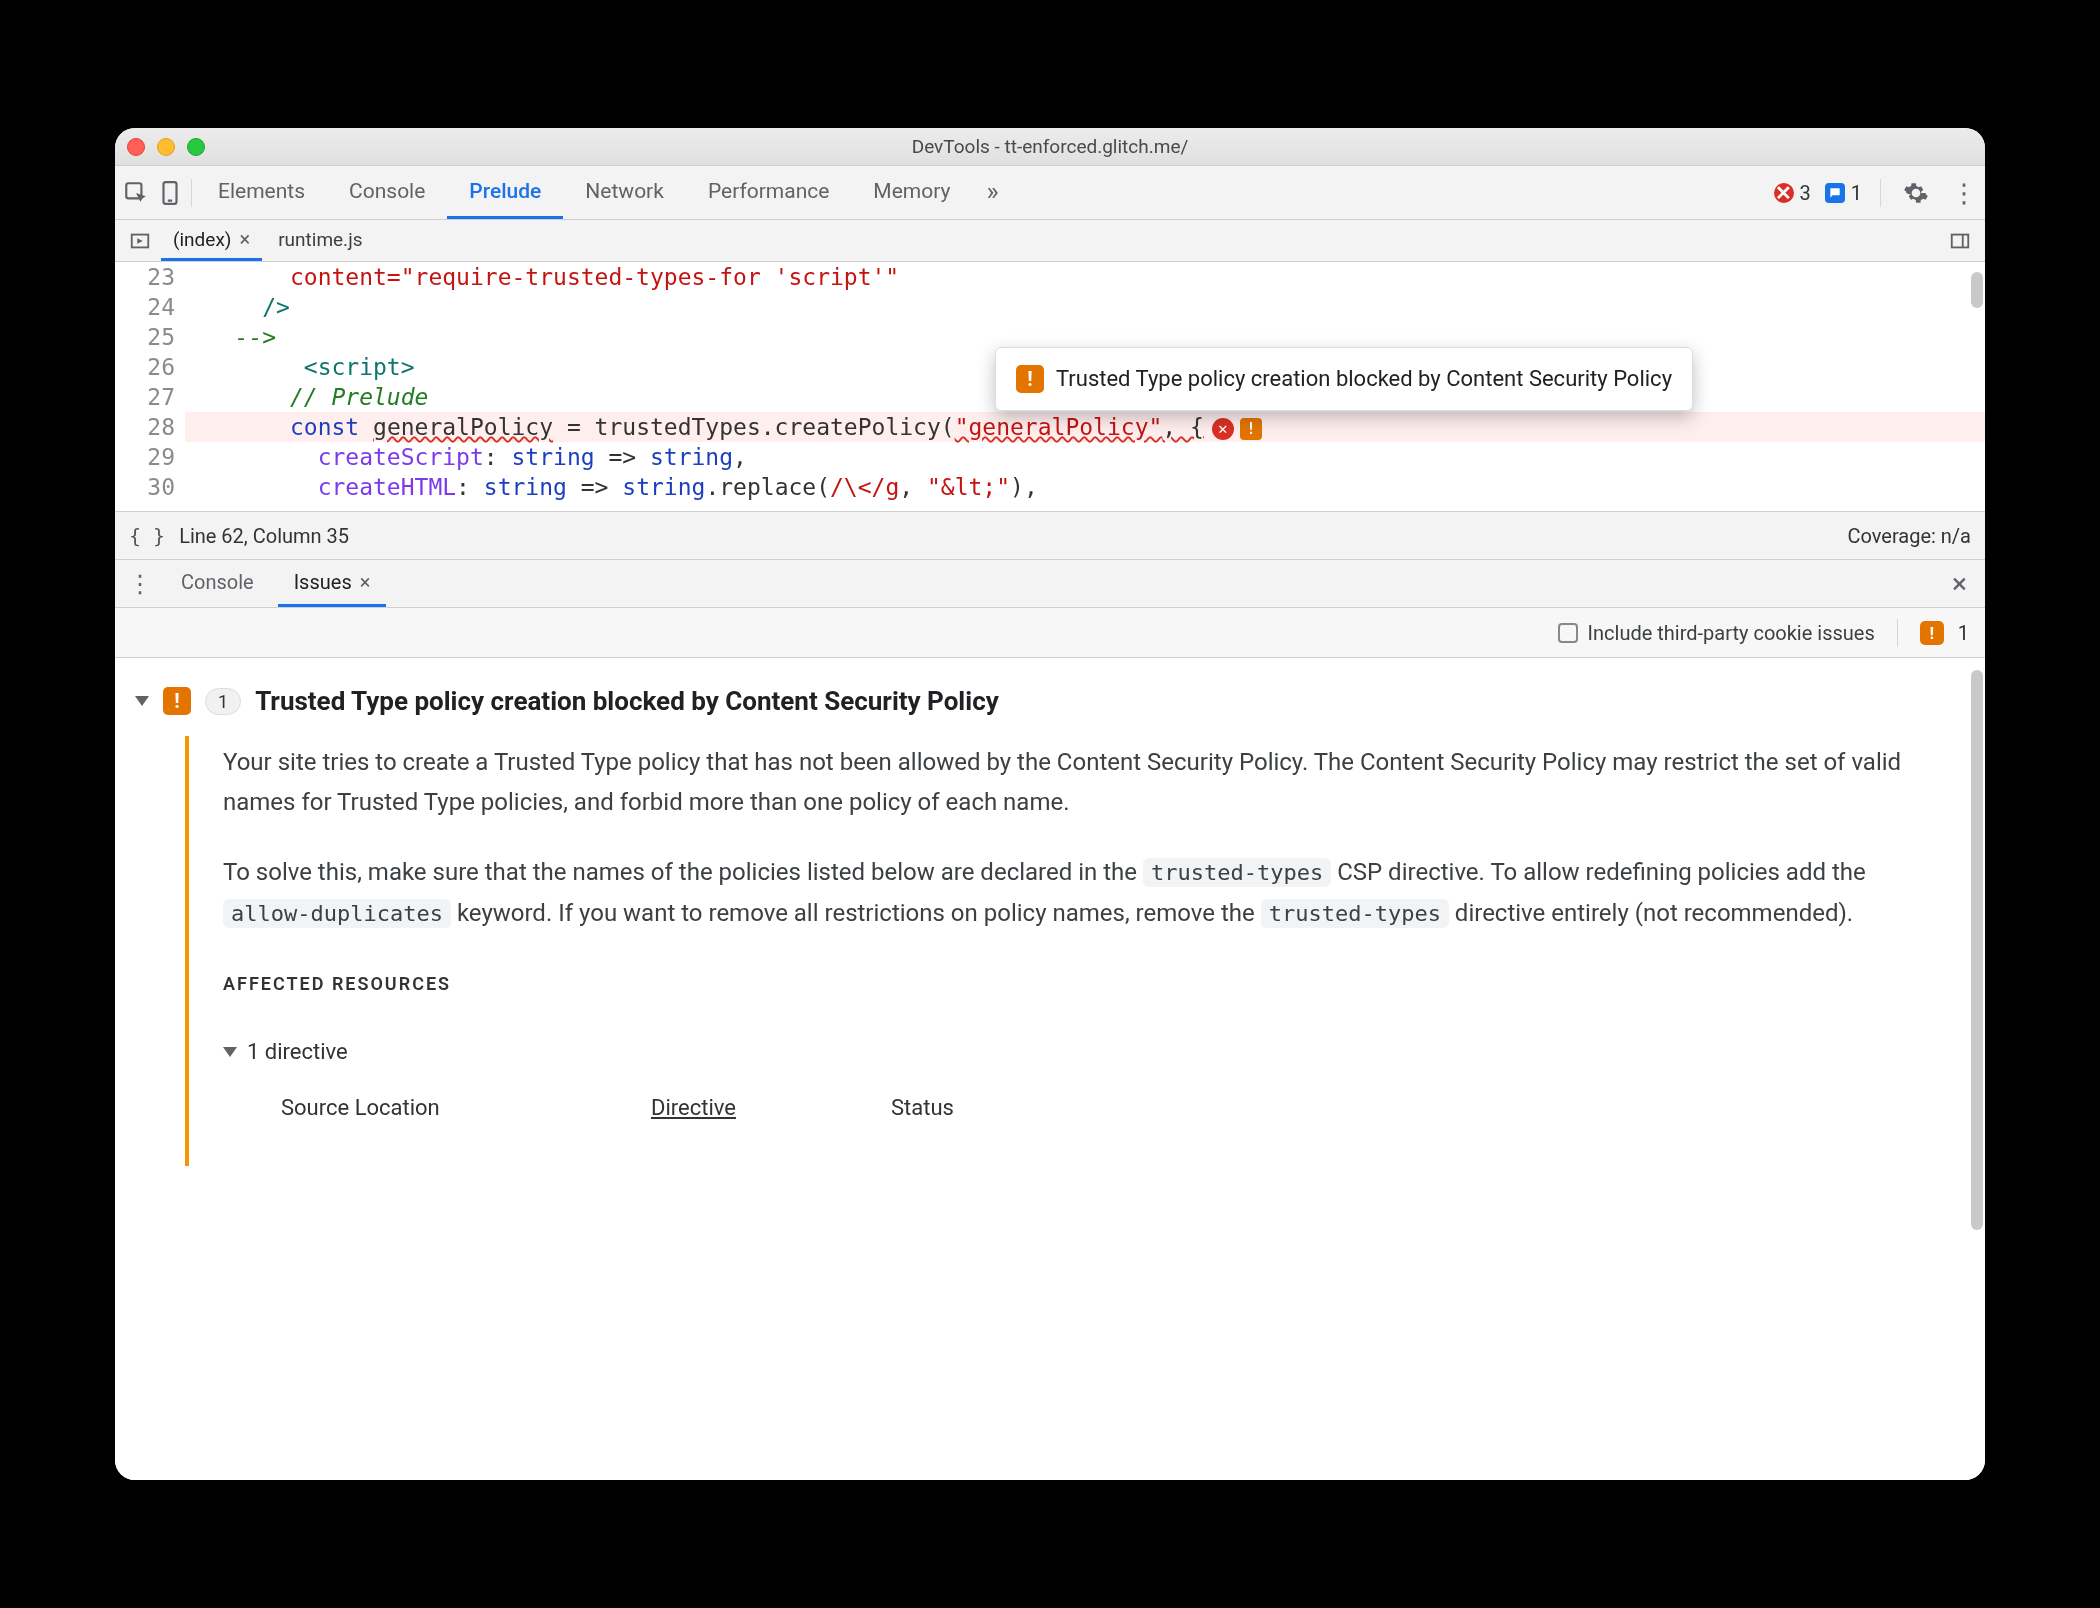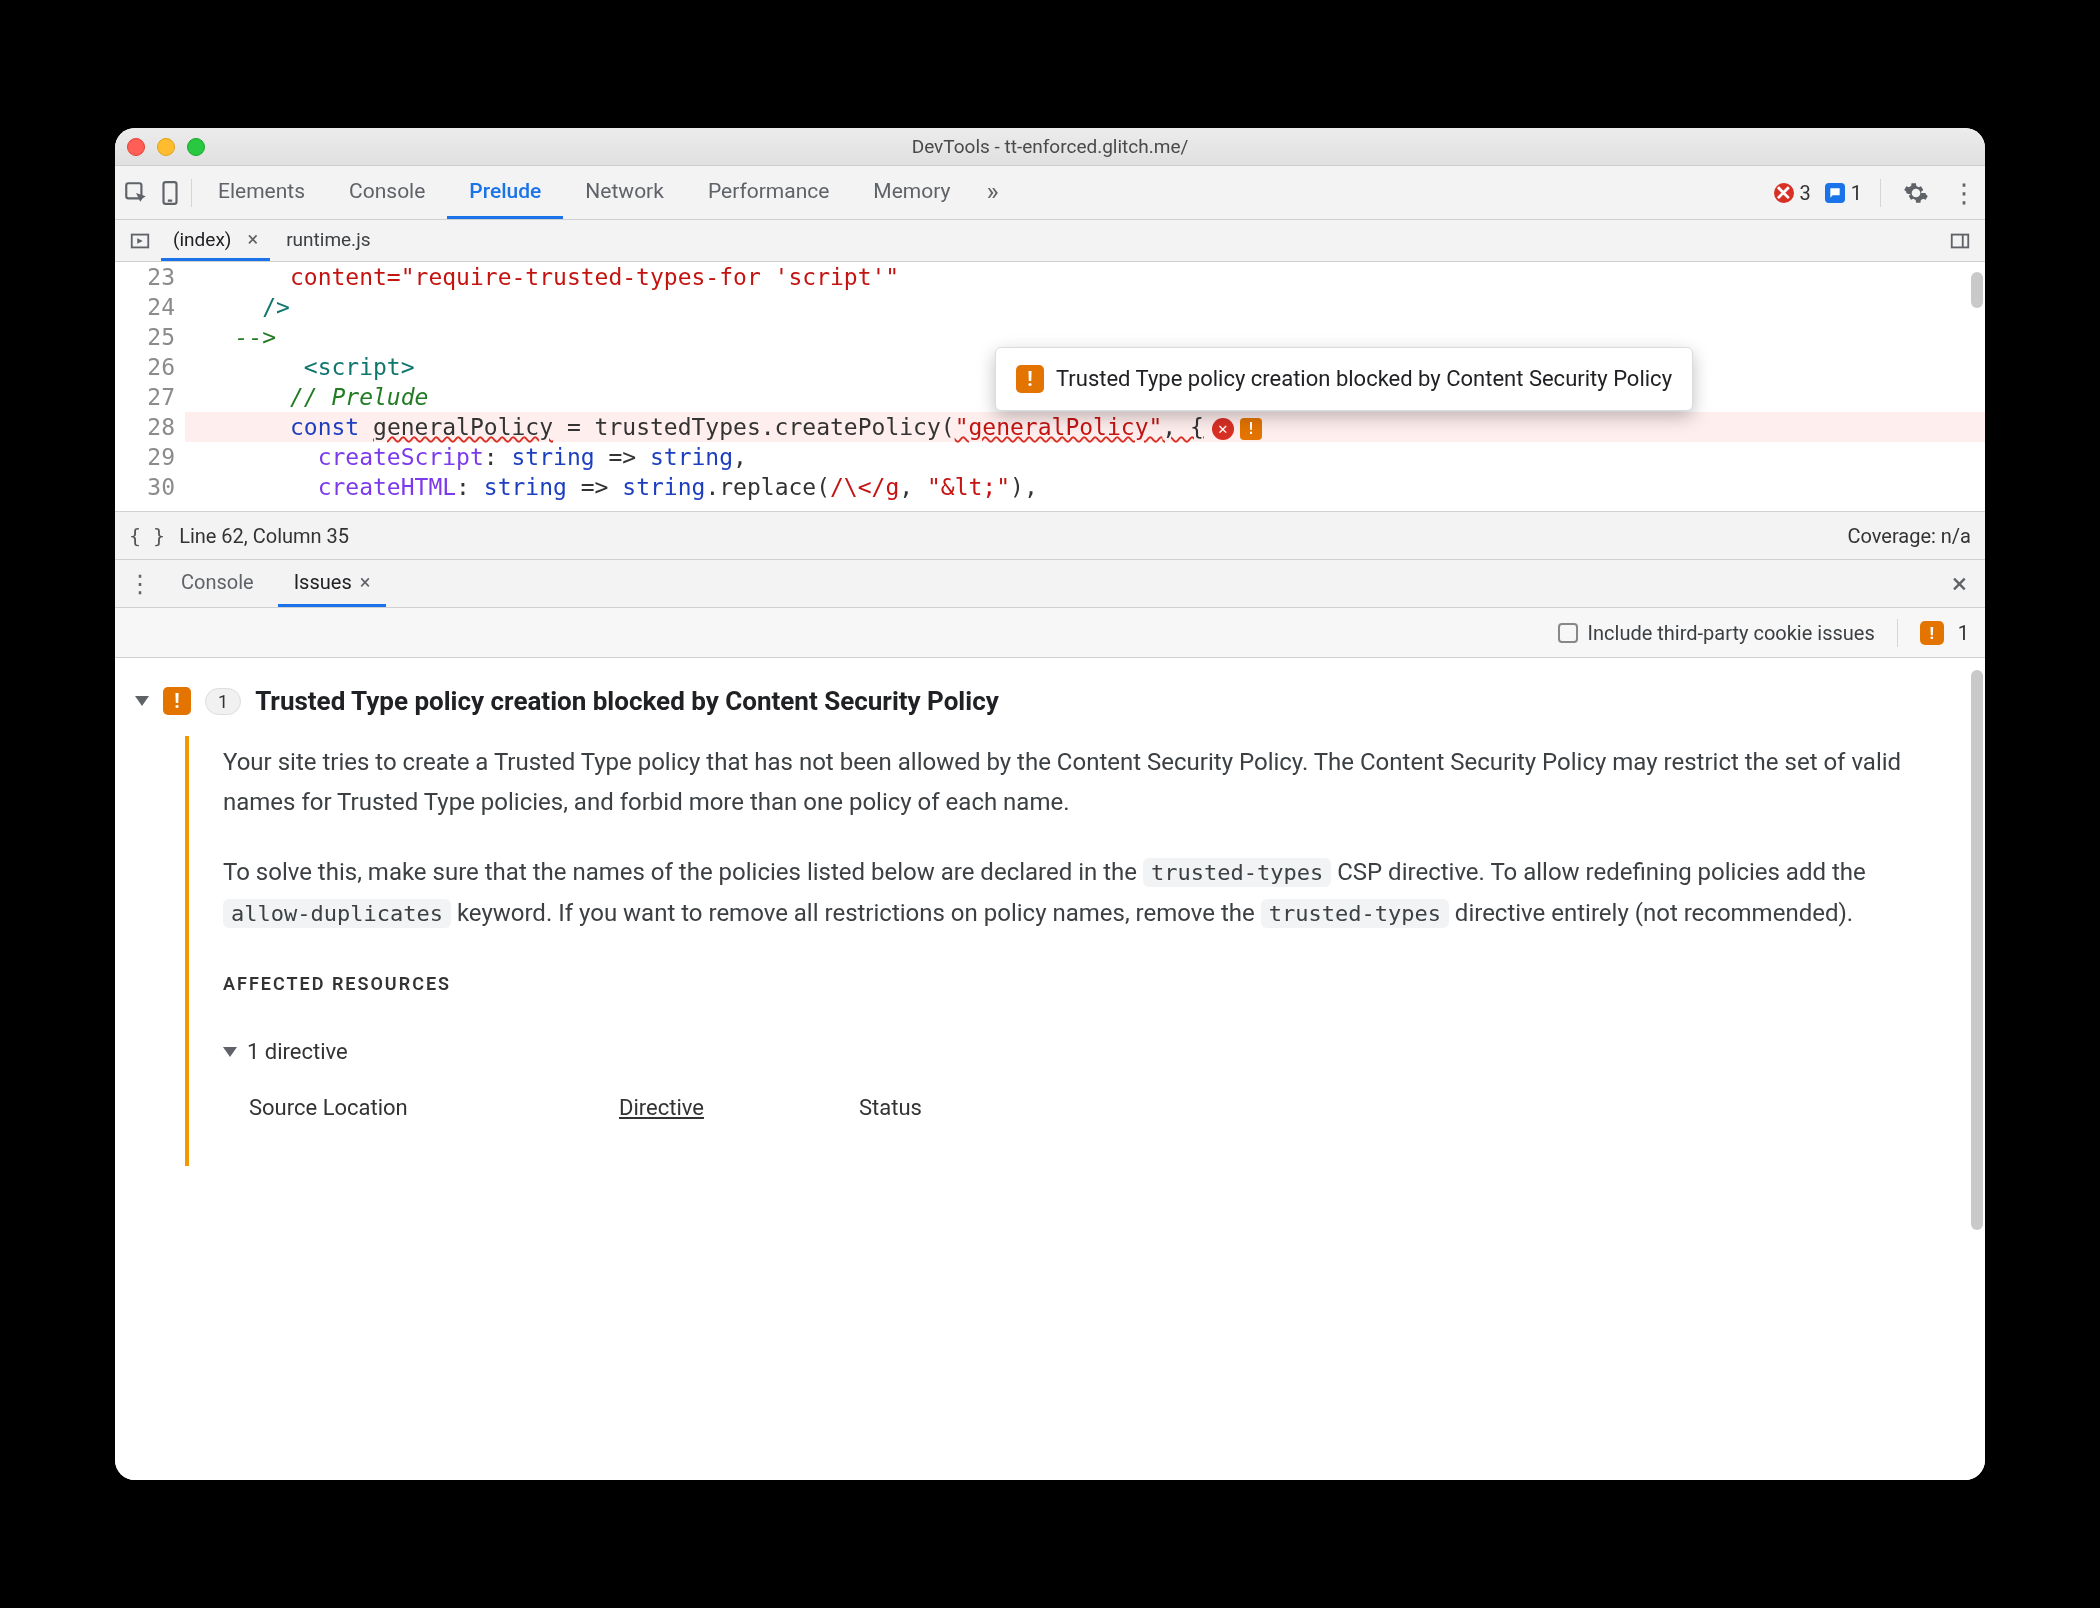--- a/index.html
+++ b/index.html
@@ -87,21 +87,21 @@
   .badge-group{display:flex;align-items:center;gap:14px;}
   .badge{display:flex;align-items:center;gap:6px;font-size:20px;color:#333;}
   .badge .ico{width:20px;height:20px;border-radius:4px;display:flex;align-items:center;justify-content:center;}
 
   
   .filebar{
     height:42px;background:var(--toolbar);border-bottom:1px solid var(--border);
     display:flex;align-items:center;padding:0 8px;gap:4px;color:#3c4043;flex:none;
   }
   .filetab{
-    height:100%;display:flex;align-items:center;gap:16px;padding:0 12px;font-size:19px;
+    height:100%;display:flex;align-items:center;gap:8px;padding:0 12px;font-size:19px;
     border-bottom:3px solid transparent;cursor:pointer;
   }
   .filetab.active{border-bottom-color:var(--accent);color:#202124;}
   .close-x{color:#5f6368;font-size:20px;}
 
   
   .editor{
     flex:none;height:250px;position:relative;overflow:hidden;
     font-family:var(--mono);font-size:23px;line-height:30px;
     background:#fff;
@@ -189,21 +189,21 @@
   }
   .issue-body p{margin:0 0 30px 0;}
   code.inline{background:#f1f3f4;border-radius:6px;padding:2px 8px;font-family:var(--mono);font-size:22px;}
 
   .aff-head{
     font-size:18px;letter-spacing:2px;color:#333;font-weight:600;margin-top:26px;
   }
   .dir-head{display:flex;align-items:center;gap:10px;font-size:22px;margin-top:28px;color:#333;}
   .aff-table{margin-top:16px;font-size:22px;margin-left:26px;}
   .aff-head-row,.aff-row{display:flex;gap:40px;}
-  .aff-col1{width:330px;}
+  .aff-col1{width:330px;margin-left:32px;}
   .aff-col2{width:200px;text-decoration:underline;}
   .aff-col3{width:140px;}
   .aff-head-row{color:#333;margin-bottom:8px;}
   .aff-row .link{color:var(--link);text-decoration:underline;cursor:pointer;}
   .aff-row .blocked{color:var(--red);}
 
   svg{display:block;}
 </style>
 </head>
 <body>

